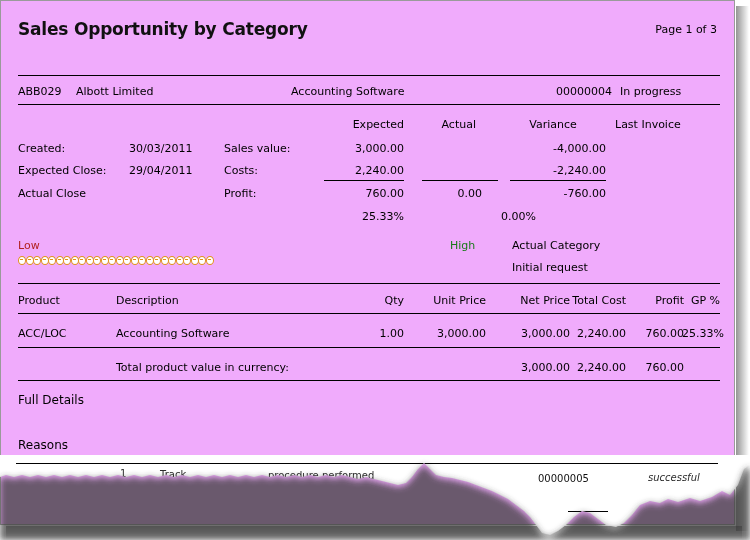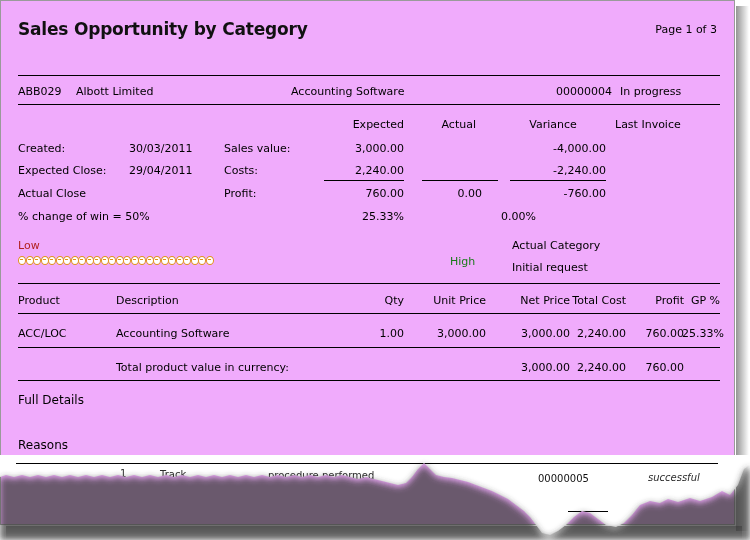--- a/index.html
+++ b/index.html
@@ -141,21 +141,21 @@
     overflow: hidden;
   }
   .tornmask {
     position: absolute;
     left: 0;
     top: 0;
     width: 750px;
     height: 85px;
   }
   .low-label { color: #B22222; }
-  .high-label { color: #1A7A1A; margin-top: 16px; }
+  .high-label { color: #1A7A1A; }
 </style>
 </head>
 <body>
 
 <div id="page">
 
   <div class="frame-shadow-r"></div>
   <div class="frame-shadow-b"></div>
 
   <div class="frame">
@@ -180,21 +180,20 @@
 
       <div class="t" style="left:16px; top:140px;">Created:</div>
       <div class="t" style="left:127px; top:140px;">30/03/2011</div>
 
       <div class="t" style="left:16px; top:162px;">Expected Close:</div>
       <div class="t" style="left:127px; top:162px;">29/04/2011</div>
 
       <div class="t" style="left:16px; top:185px;">Actual Close</div>
       <div class="t" style="left:127px; top:185px;"></div>
 
-      <div class="t" style="left:16px; top:208px;">% change of win = 50%</div>
 
       <div class="t" style="left:222px; top:140px;">Sales value:</div>
       <div class="t r" style="left:288px; top:140px; width:114px;">3,000.00</div>
       <div class="t r" style="left:396px; top:140px; width:100px;"></div>
       <div class="t r" style="left:498px; top:140px; width:106px;">-4,000.00</div>
 
       <div class="t" style="left:222px; top:162px;">Costs:</div>
       <div class="t r" style="left:288px; top:162px; width:114px;">2,240.00</div>
       <div class="t r" style="left:396px; top:162px; width:100px;"></div>
       <div class="t r" style="left:498px; top:162px; width:106px;">-2,240.00</div>

